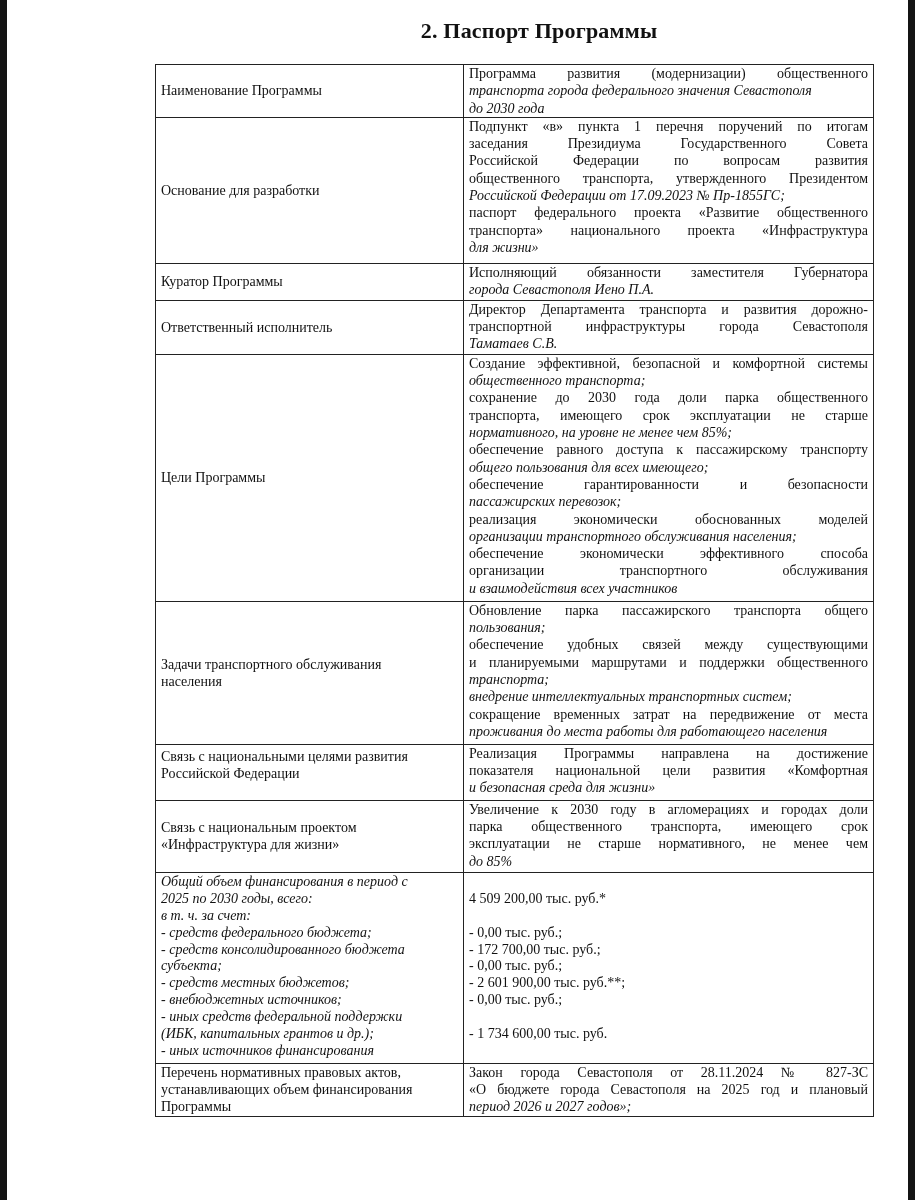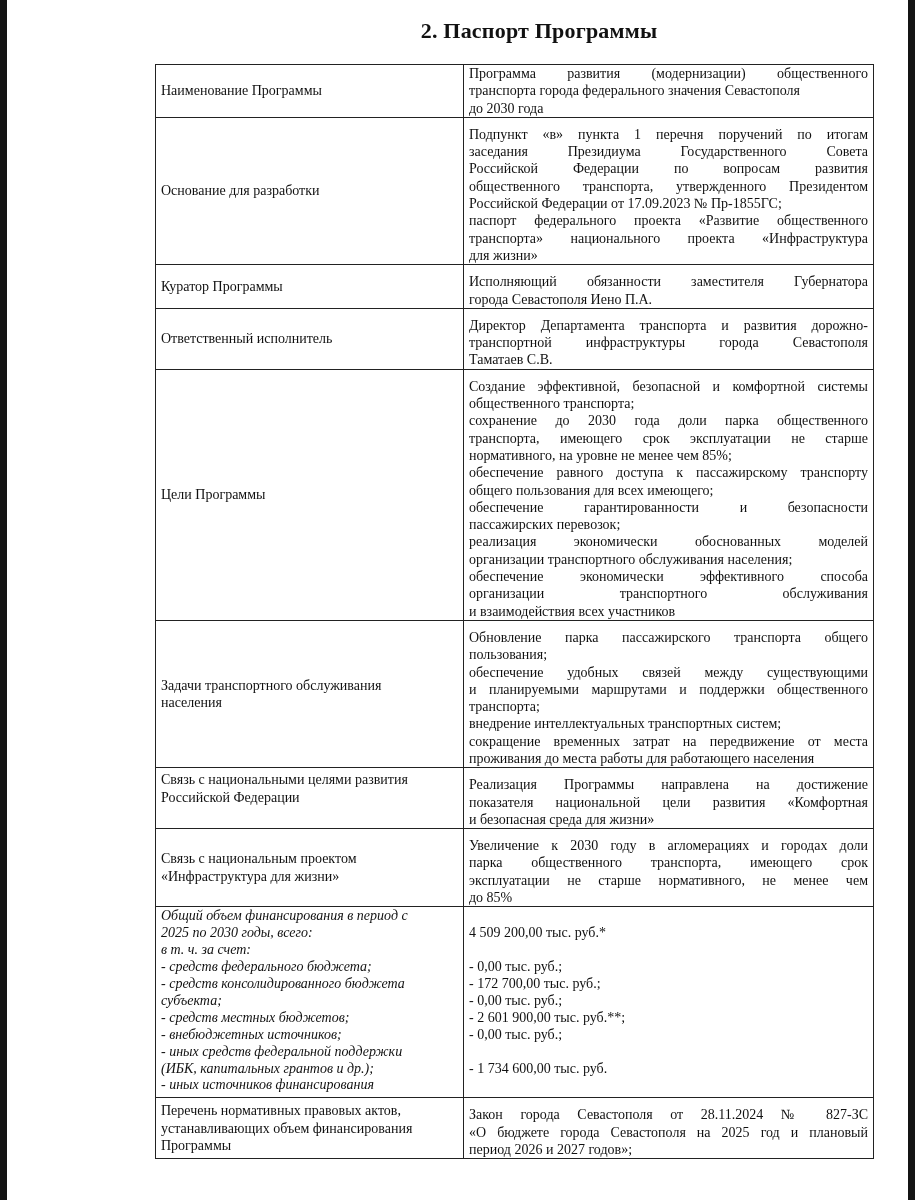--- a/index.html
+++ b/index.html
@@ -56,29 +56,30 @@
     box-sizing: border-box;
   }
   .passport-table td.label {
     width: 308px;
     text-align: left;
   }
   .passport-table td.value {
     width: 410px;
     text-align: justify;
     vertical-align: top;
-    padding-top: 8px;
+    padding-top: 0px;
   }
   .value .line {
     display: block;
     text-align: justify;
     text-align-last: justify;
   }
   .value .line.last {
     text-align-last: left;
+    font-style: italic;
   }
   .label .line {
     display: block;
   }
   .fin-label, .fin-value {
     vertical-align: top !important;
     padding-top: 1px !important;
   }
   .fin-value .line {
     text-align-last: left;

